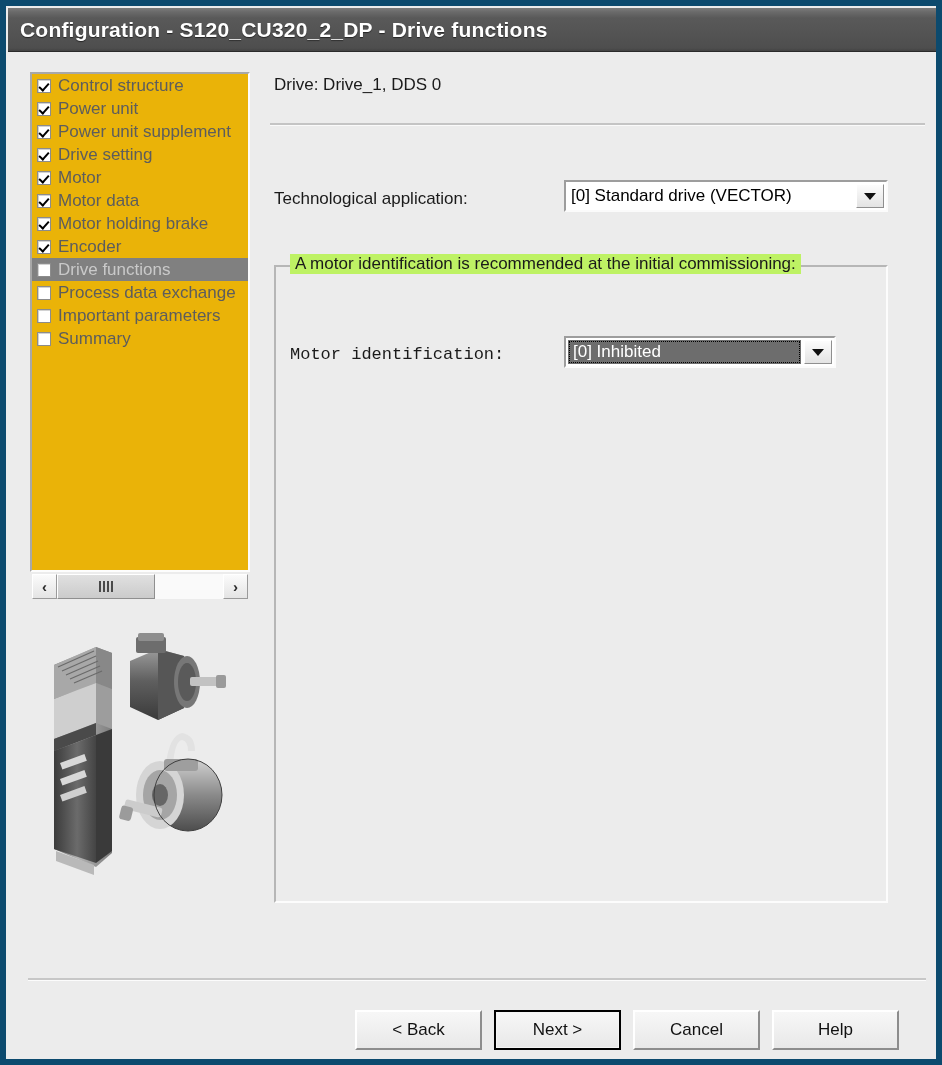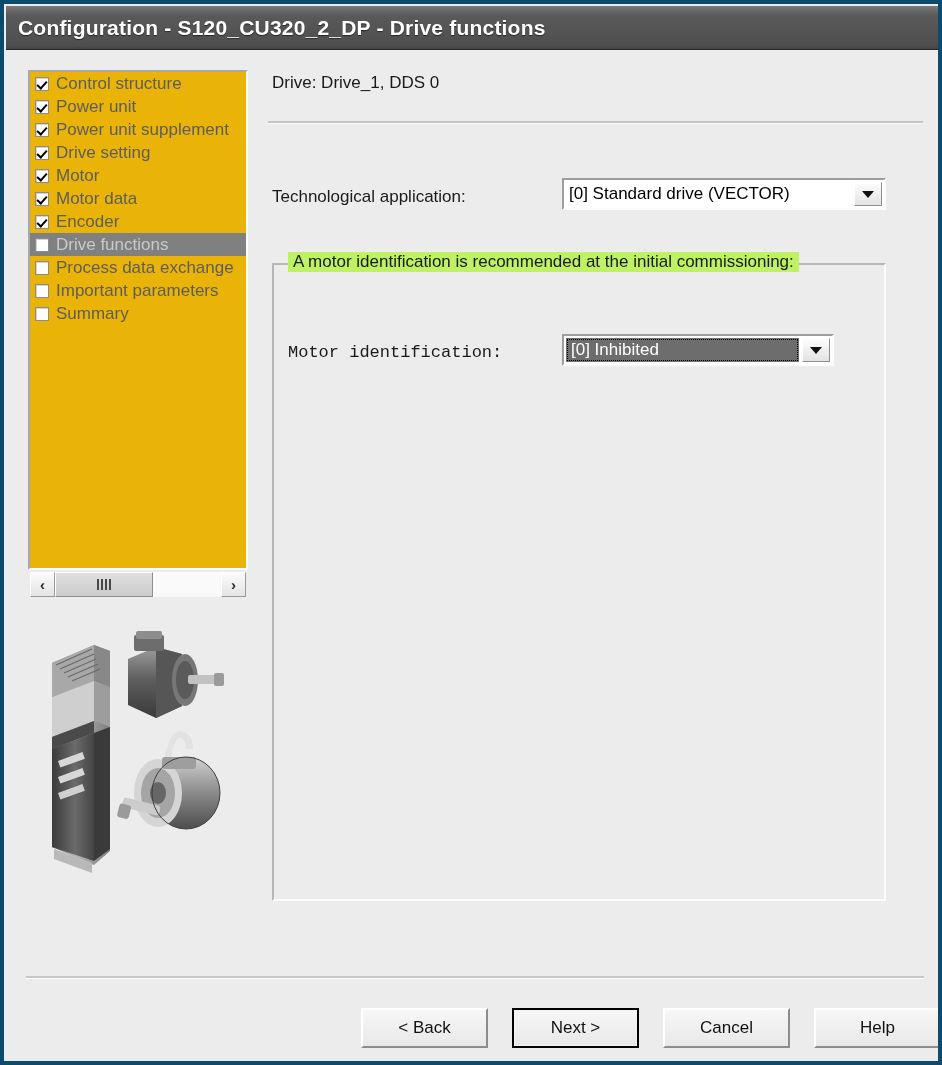--- a/index.html
+++ b/index.html
@@ -9,21 +9,21 @@
   }
   body {
     font-family: "Liberation Sans", sans-serif;
   }
   #window {
     position: relative;
     width: 942px;
     height: 1065px;
     background: #ececec;
     box-sizing: border-box;
-    border: 4px solid #0c4a6e;
+    border: 6px solid #0c4a6e;
     overflow: hidden;
   }
 
   
   #titlebar {
     position: absolute;
     left: 2px; top: 2px;
     width: 936px;
     height: 44px;
     background: linear-gradient(to bottom,
@@ -289,24 +289,24 @@
     position: absolute;
     left: 20px;
     top: 925px;
     width: 898px;
     height: 2px;
     background: #c7c7c7;
     border-bottom: 1px solid #fcfcfc;
   }
   #button-row {
     position: absolute;
-    left: 355px;
+    left: 347px;
     top: 957px;
     display: flex;
-    gap: 24px;
+    gap: 12px;
   }
   .dlg-btn {
     width: 127px;
     height: 40px;
     background: linear-gradient(to bottom, #f7f7f7, #e8e8e8);
     border: 2px solid #ffffff;
     border-right-color: #8d8d8d;
     border-bottom-color: #8d8d8d;
     box-sizing: border-box;
     display: flex;
@@ -349,20 +349,24 @@
           <span class="tree-check checked"></span>
           <span class="tree-label">Drive setting</span>
         </div>
         <div class="tree-item">
           <span class="tree-check checked"></span>
           <span class="tree-label">Motor</span>
         </div>
         <div class="tree-item">
           <span class="tree-check checked"></span>
           <span class="tree-label">Motor data</span>
+        </div>
+        <div class="tree-item">
+          <span class="tree-check checked"></span>
+          <span class="tree-label">Motor holding brake</span>
         </div>
         <div class="tree-item">
           <span class="tree-check checked"></span>
           <span class="tree-label">Encoder</span>
         </div>
         <div class="tree-item selected">
           <span class="tree-check"></span>
           <span class="tree-label">Drive functions</span>
         </div>
         <div class="tree-item">

